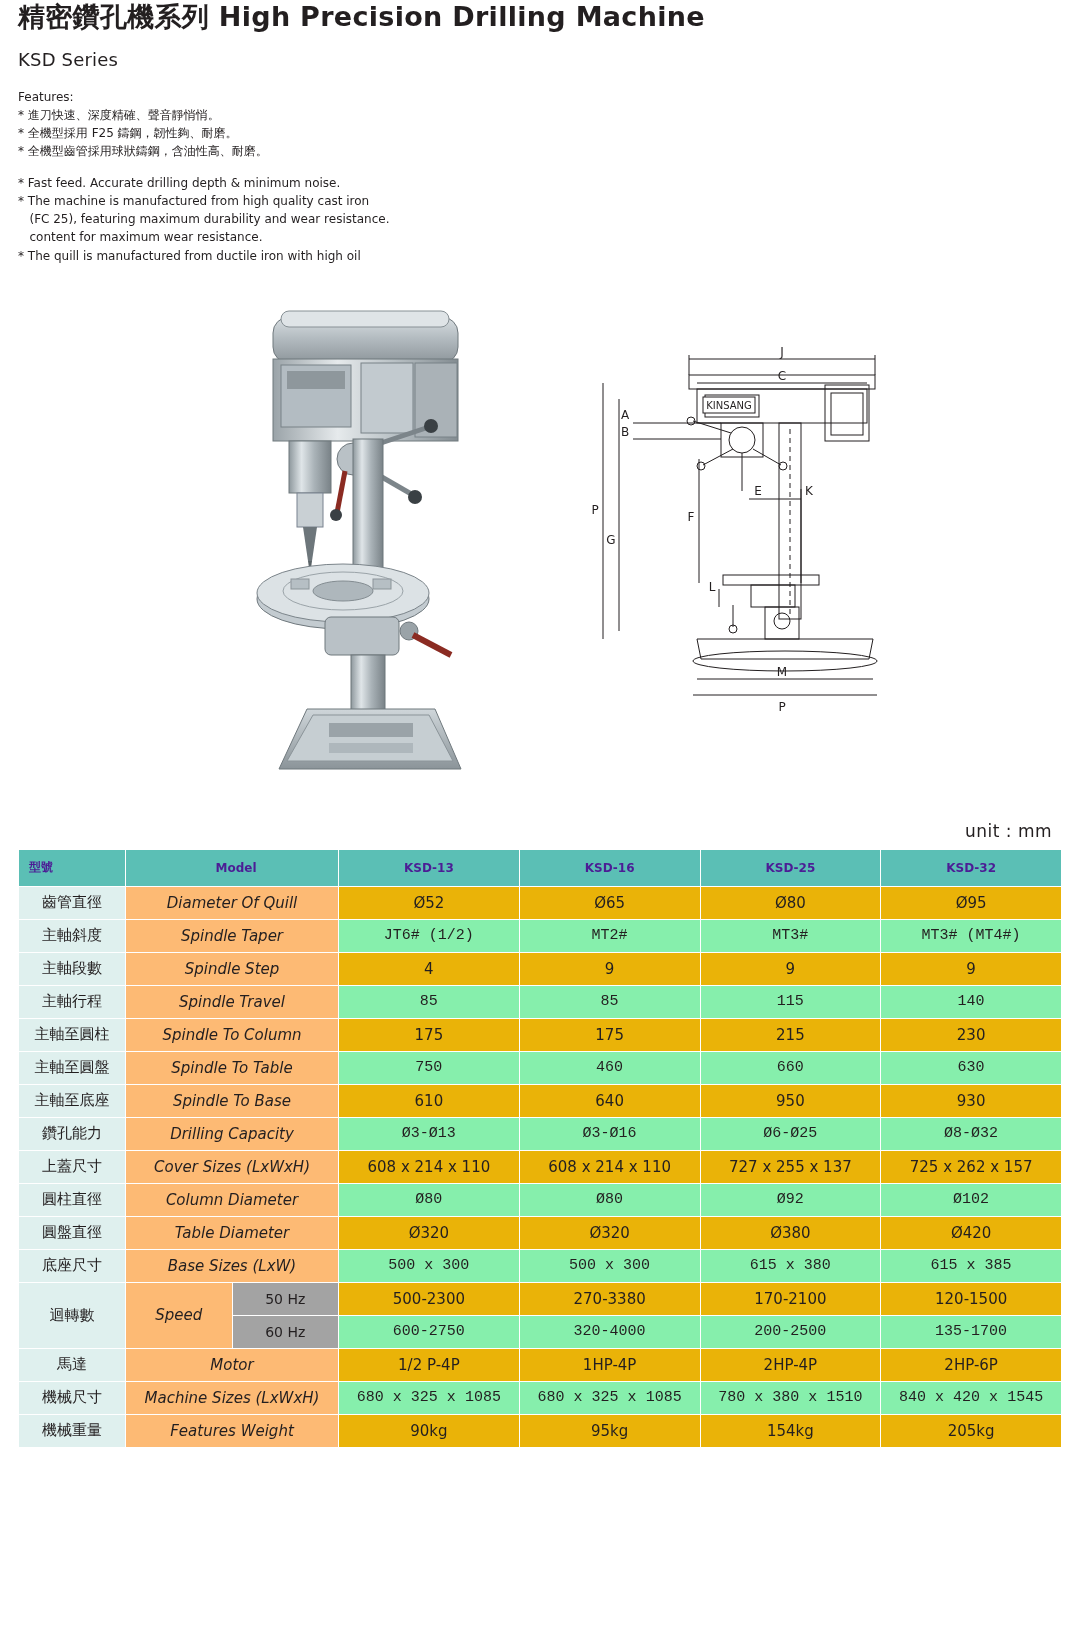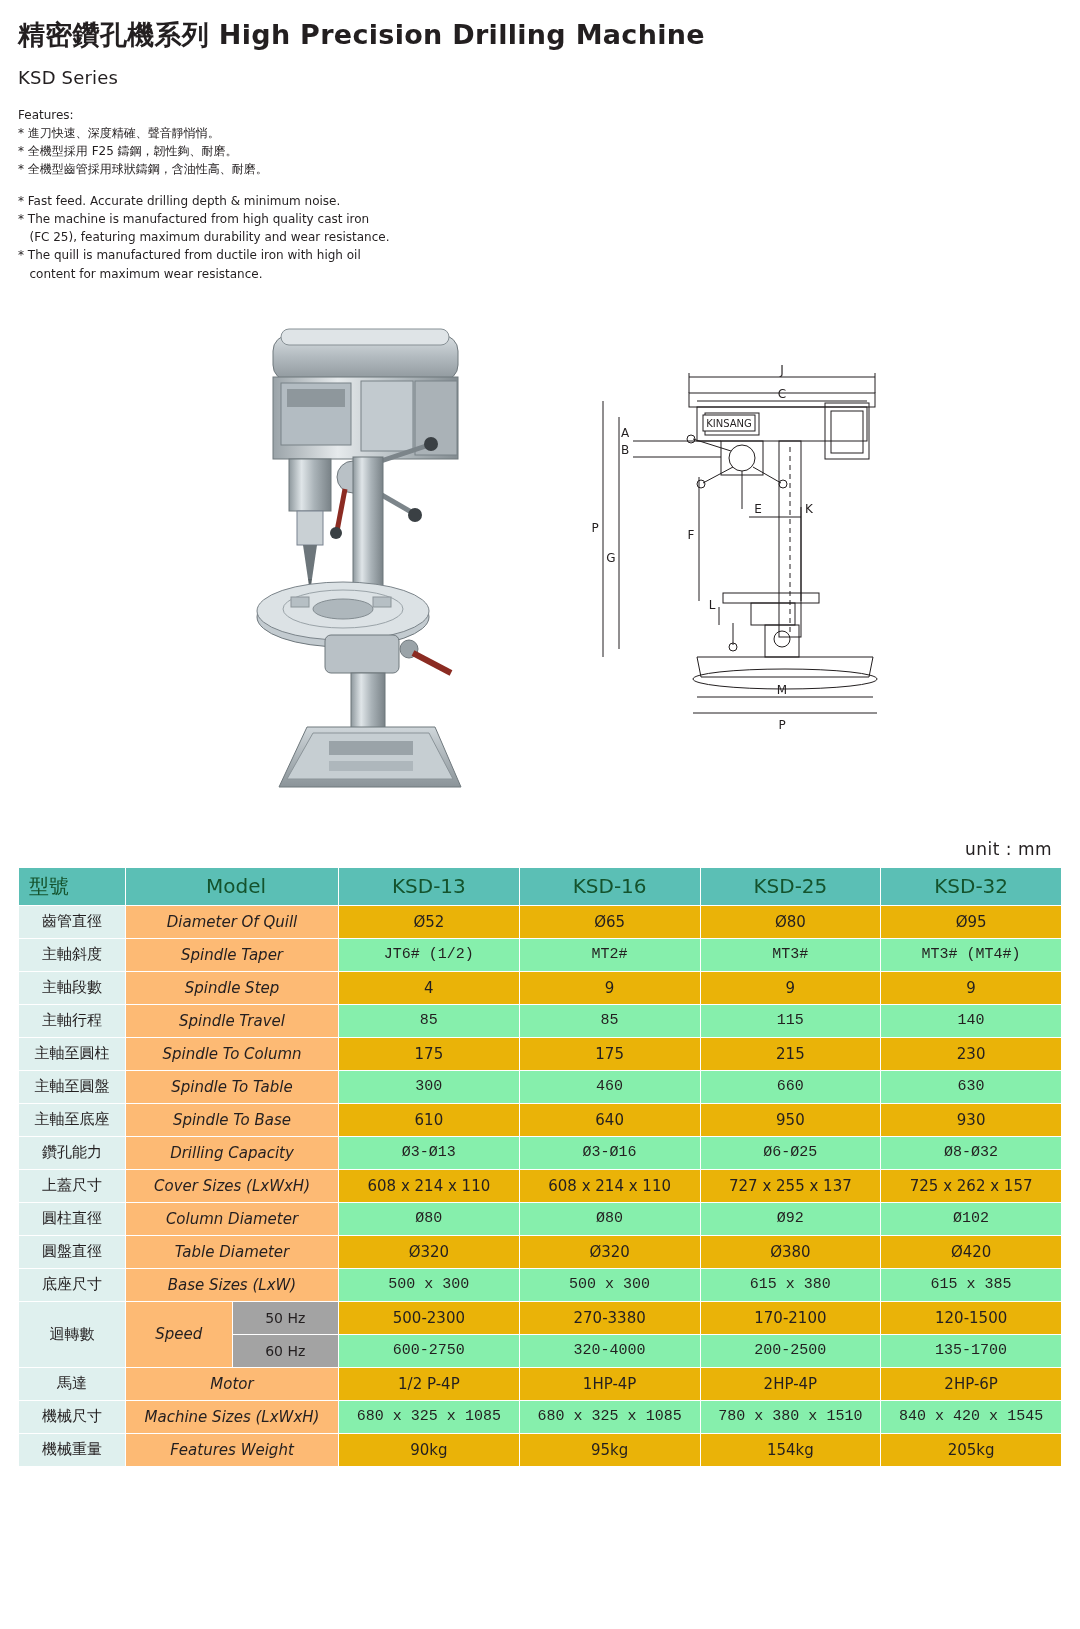--- a/index.html
+++ b/index.html
@@ -17,21 +17,20 @@
   }
   .page {
     position: relative;
     width: 1080px;
     height: 1629px;
     box-sizing: border-box;
     padding: 0 18px;
   }
   
   .title-row {
-    margin-top: 18px;
     font-size: 27px;
     font-weight: bold;
     letter-spacing: 0.3px;
     line-height: 1.25;
   }
   .title-cn { font-family: "DejaVu Sans", "Liberation Sans", sans-serif; }
   .title-en { font-weight: bold; }
   .subtitle {
     margin-top: 15px;
     font-size: 18px;
@@ -83,23 +82,23 @@
   }
   table.spec td, table.spec th {
     border: 1px solid #ffffff;
     padding: 5px 4px;
     text-align: center;
     vertical-align: middle;
     height: 22px;
   }
   table.spec thead th {
     background: #5bbfb5;
-    color: #14532d;
-    font-weight: normal;
-    font-size: 20px;
+    color: #4c1d95;
+    font-weight: bold;
+    font-size: 12px;
     height: 26px;
   }
   table.spec thead th.lbl-cn { text-align: left; padding-left: 10px; width: 92px; }
   table.spec thead th.lbl-en { text-align: center; padding-left: 12px; width: 196px; }
   td.cn {
     text-align: left;
     padding-left: 10px;
     background: #dff0ee;
     width: 92px;
     white-space: nowrap;
@@ -136,22 +135,22 @@
 
   <div class="features">
     <div class="line">Features:</div>
     <div class="line">* 進刀快速、深度精確、聲音靜悄悄。</div>
     <div class="line">* 全機型採用 F25 鑄鋼，韌性夠、耐磨。</div>
     <div class="line">* 全機型齒管採用球狀鑄鋼，含油性高、耐磨。</div>
     <div class="gap"></div>
     <div class="line">* Fast feed. Accurate drilling depth &amp; minimum noise.</div>
     <div class="line">* The machine is manufactured from high quality cast iron</div>
     <div class="line">   (FC 25), featuring maximum durability and wear resistance.</div>
+    <div class="line">   content for maximum wear resistance.</div>
     <div class="line">* The quill is manufactured from ductile iron with high oil</div>
-    <div class="line">   content for maximum wear resistance.</div>
   </div>
 
   <div class="art">
 
     <svg class="photo" viewBox="0 0 320 490">
       <defs>
         <linearGradient id="met" x1="0" y1="0" x2="1" y2="0">
           <stop offset="0%" stop-color="#9aa3a8"></stop>
           <stop offset="35%" stop-color="#e6eaec"></stop>
           <stop offset="65%" stop-color="#b9c1c5"></stop>
@@ -338,21 +337,21 @@
         <td class="cn">主軸至圓柱</td>
         <td class="en" colspan="2">Spindle To Column</td>
         <td class="val">175</td>
         <td class="val">175</td>
         <td class="val">215</td>
         <td class="val">230</td>
       </tr>
       <tr class="even">
         <td class="cn">主軸至圓盤</td>
         <td class="en" colspan="2">Spindle To Table</td>
-        <td class="val">300</td>
+        <td class="val">750</td>
         <td class="val">460</td>
         <td class="val">660</td>
         <td class="val">630</td>
       </tr>
       <tr class="odd">
         <td class="cn">主軸至底座</td>
         <td class="en" colspan="2">Spindle To Base</td>
         <td class="val">610</td>
         <td class="val">640</td>
         <td class="val">950</td>

